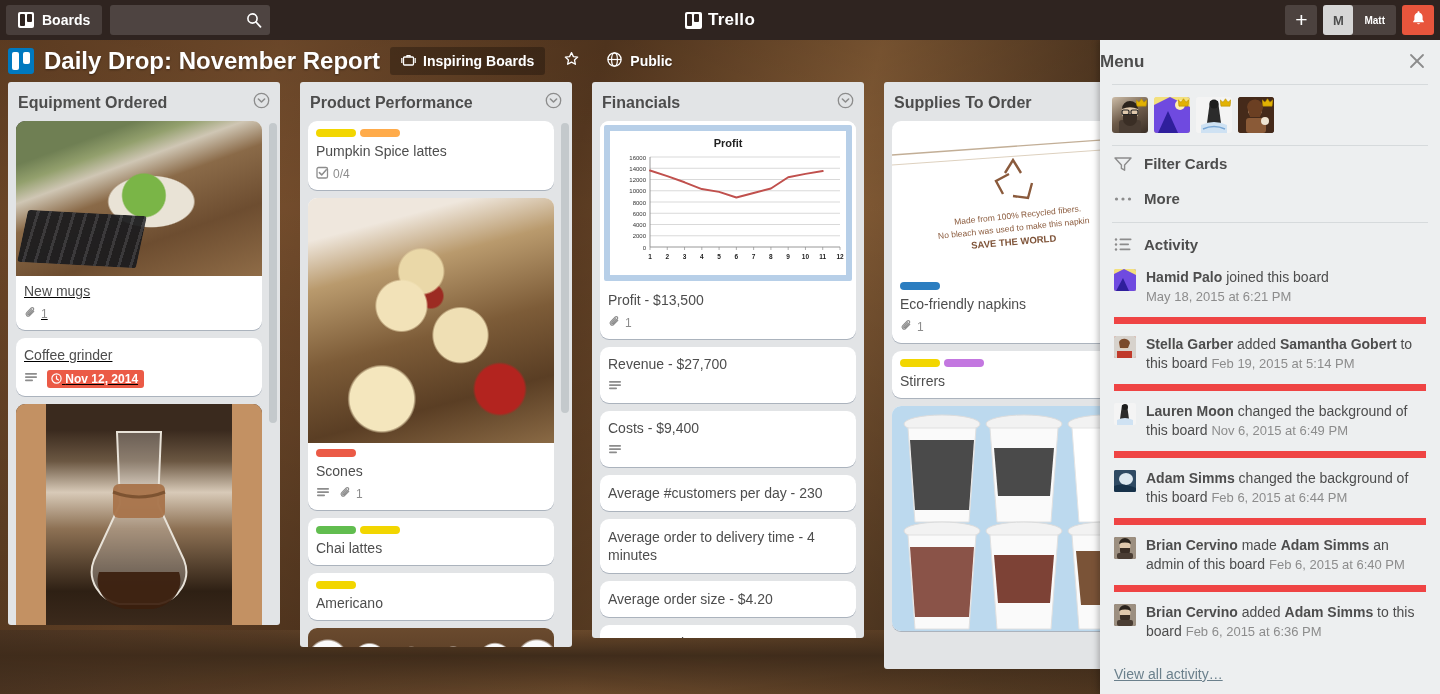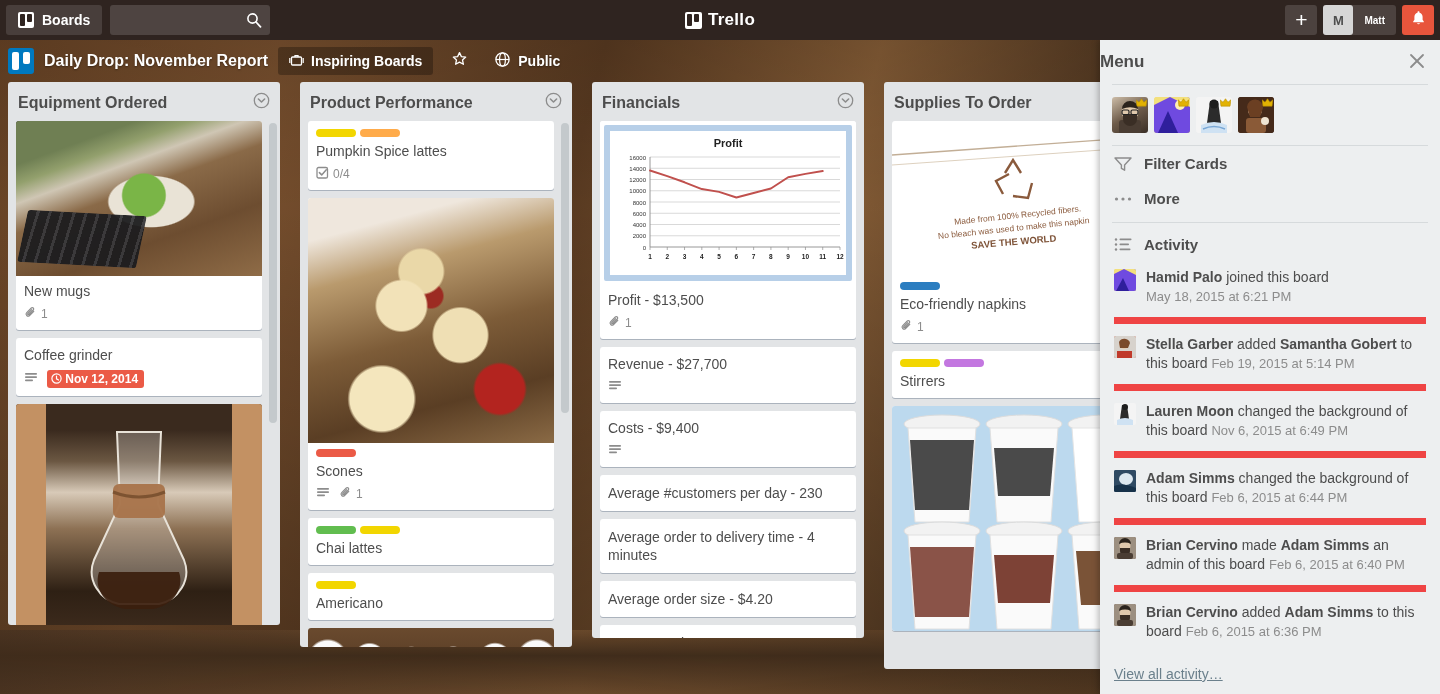--- a/index.html
+++ b/index.html
@@ -71,21 +71,21 @@
 
   
   .board-header {
     position: absolute; top: 40px; left: 0; width: 1440px; height: 42px;
     display: flex; align-items: center; padding: 0 8px; gap: 10px; z-index: 30;
   }
   .board-logo { width: 26px; height: 26px; background: #0079bf; border-radius: 3px; position: relative; flex: none; }
   .board-logo i { position: absolute; background: #fff; border-radius: 2px; }
   .board-logo i.a { left: 4px; top: 4px; width: 7px; height: 18px; }
   .board-logo i.b { left: 15px; top: 4px; width: 7px; height: 12px; }
-  .board-title { color: #fff; font-size: 16px; font-weight: bold; text-shadow: 0 1px 2px rgba(0,0,0,.4); white-space: nowrap; }
+  .board-title { color: #fff; font-size: 24px; font-weight: bold; text-shadow: 0 1px 2px rgba(0,0,0,.4); white-space: nowrap; }
   .hdr-chip {
     display: flex; align-items: center; gap: 7px; height: 28px; padding: 0 11px;
     background: rgba(0,0,0,.28); border-radius: 3px; color: #fff; font-size: 14px; font-weight: bold; cursor: pointer; white-space: nowrap;
   }
   .hdr-plain {
     display: flex; align-items: center; gap: 7px; height: 28px; padding: 0 8px;
     color: #fff; font-size: 14px; font-weight: bold; cursor: pointer; text-shadow: 0 1px 2px rgba(0,0,0,.4);
   }
 
   
@@ -94,21 +94,21 @@
     width: 272px; flex: none; background: #e2e4e6; border-radius: 3px;
     display: flex; flex-direction: column; max-height: 594px; align-self: flex-start;
   }
   .list-header { display: flex; align-items: center; padding: 10px 8px 8px 10px; flex: none; }
   .list-title { font-size: 16px; font-weight: bold; color: #4d4d4d; flex: 1; }
   .list-menu { color: #8c8c8c; cursor: pointer; padding-right: 2px; }
   .list-cards { overflow: hidden; padding: 0 8px 8px 8px; position: relative; }
   .list-scroll { position: absolute; right: 3px; top: 2px; width: 8px; border-radius: 4px; background: #c4c9cc; }
 
   .card {
-    background: #fff; border-radius: 3px; box-shadow: 0 1px 0 rgba(9,30,66,.25);
+    background: #fff; border-radius: 9px; box-shadow: 0 1px 0 rgba(9,30,66,.25);
     margin-bottom: 8px; overflow: hidden; cursor: pointer;
   }
   .card-cover { display: block; width: 100%; }
   .card-body { padding: 6px 8px 8px 8px; }
   .card-title { font-size: 14px; color: #4d4d4d; line-height: 18px; }
   .labels { display: flex; gap: 4px; margin-bottom: 5px; }
   .label { width: 40px; height: 8px; border-radius: 4px; }
   .badges { display: flex; align-items: center; gap: 9px; margin-top: 6px; color: #8c8c8c; font-size: 12px; }
   .badge { display: flex; align-items: center; gap: 4px; }
   .badge-due { background: #eb5a46; color: #fff; border-radius: 3px; padding: 2px 6px 2px 4px; font-weight: bold; font-size: 12px; }
@@ -280,21 +280,21 @@
     <div class="list" style="max-height:594px;">
       <div class="list-header">
         <div class="list-title">Equipment Ordered</div>
         <div class="list-menu">
           <svg width="17" height="17" viewBox="0 0 17 17">
               <circle cx="8.5" cy="8.5" r="7.2" fill="none" stroke="#8c8c8c" stroke-width="1.3"></circle>
               <path d="M5.4 7l3.1 3 3.1-3" fill="none" stroke="#8c8c8c" stroke-width="1.6" stroke-linecap="round" stroke-linejoin="round"></path>
             </svg>
         </div>
       </div>
-      <div class="list-cards" style="height:504px;">
+      <div class="list-cards" style="height:504px;text-decoration:underline;">
         <div class="list-scroll" style="height:300px;"></div>
         <div style="width:246px;">
           <div class="card">
             <div class="cover-mugs card-cover">
                 <div class="kbd"></div>
               </div>
             <div class="card-body">
               <div class="card-title">New mugs</div>
               <div class="badges">
                 <span class="badge">

